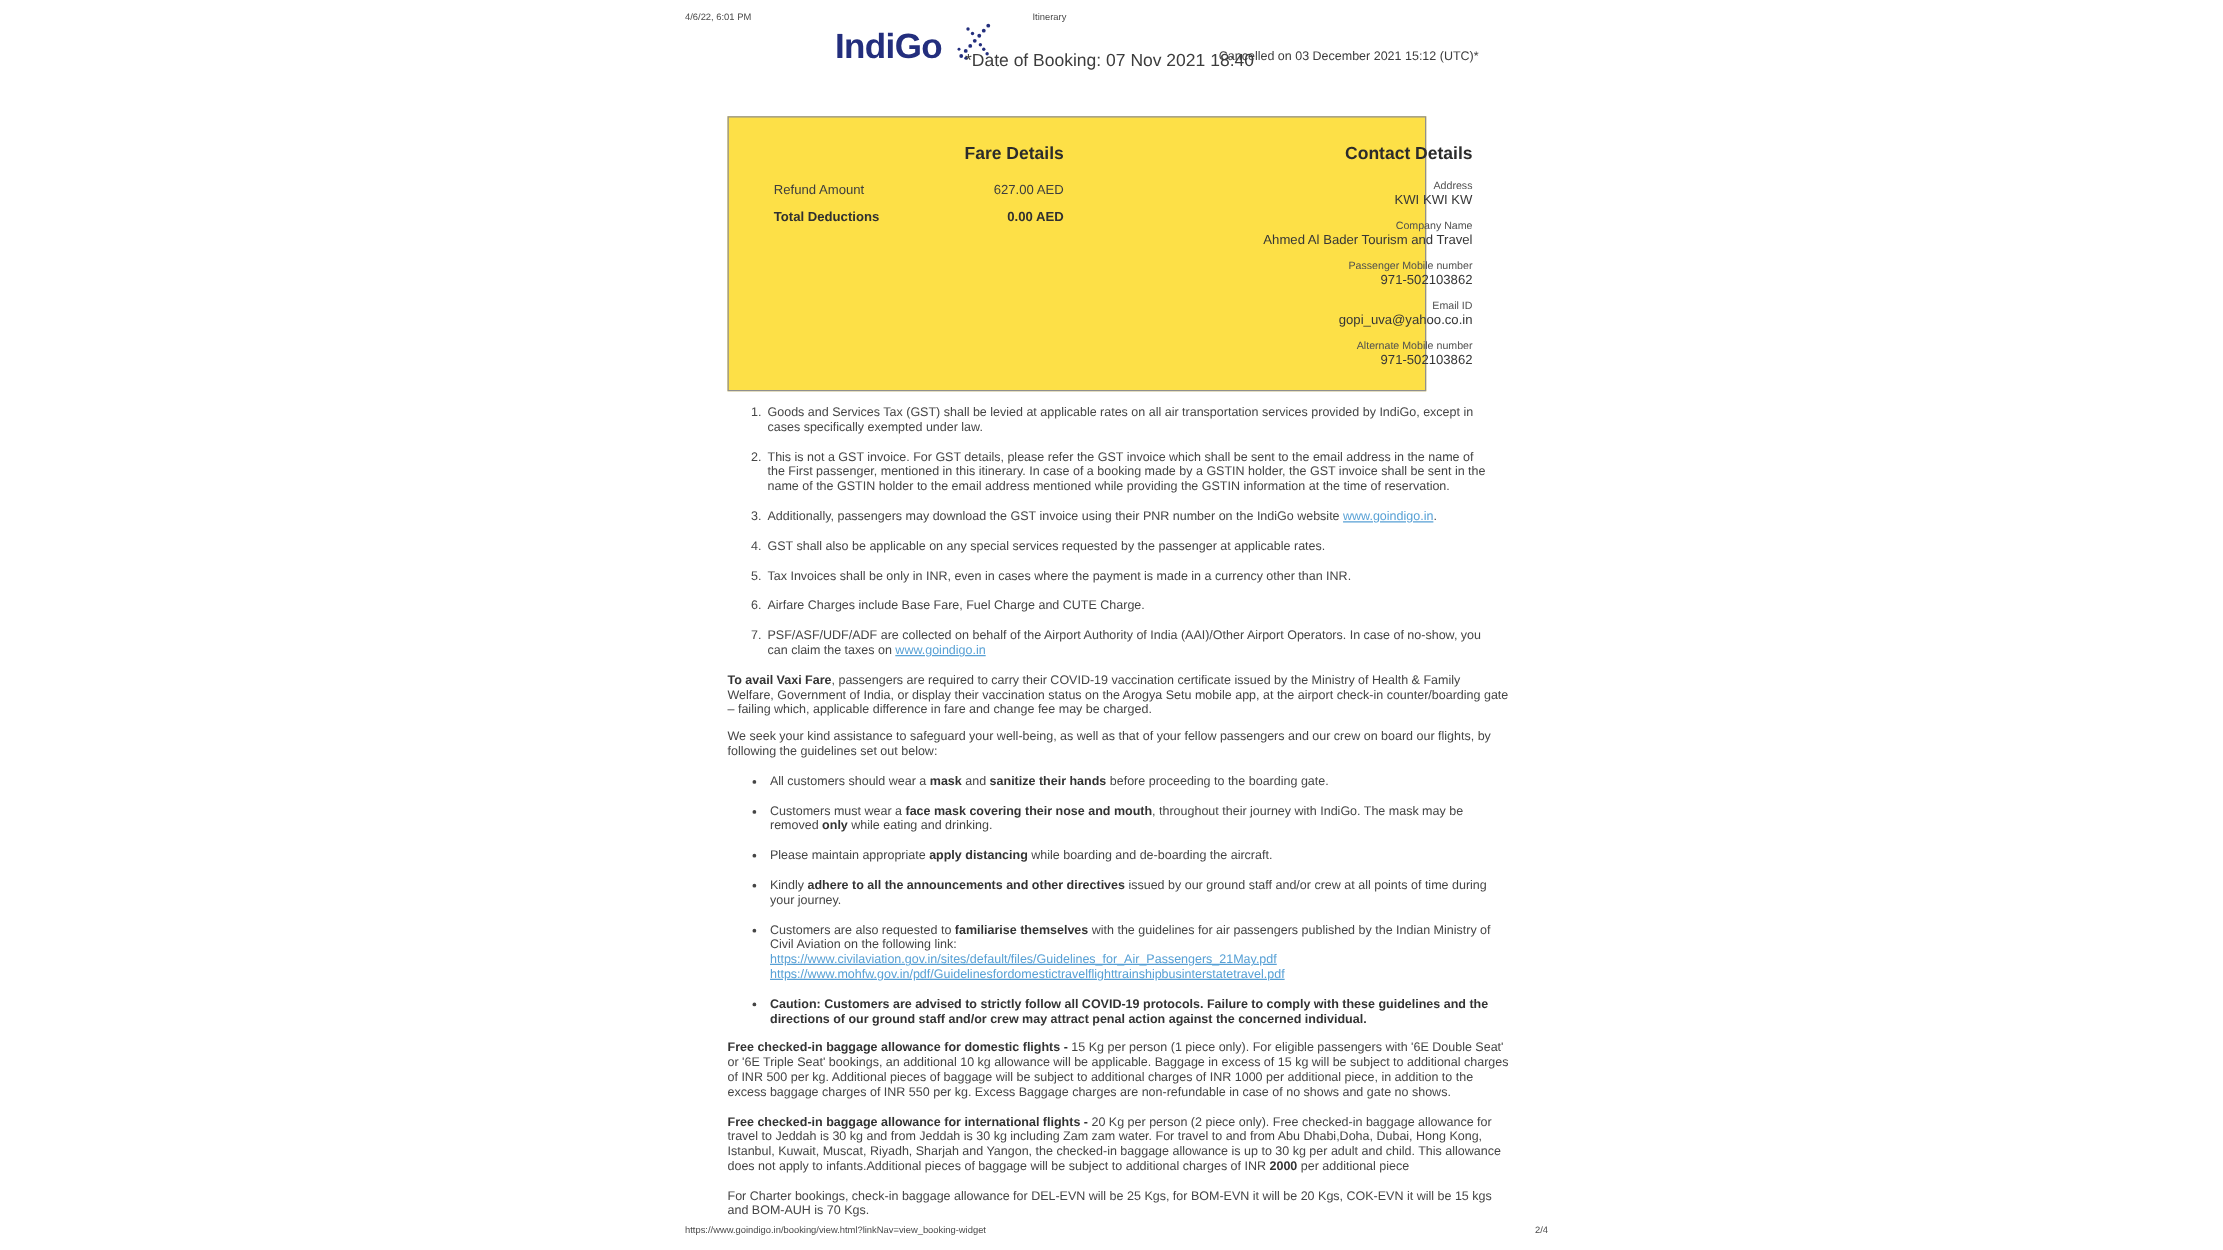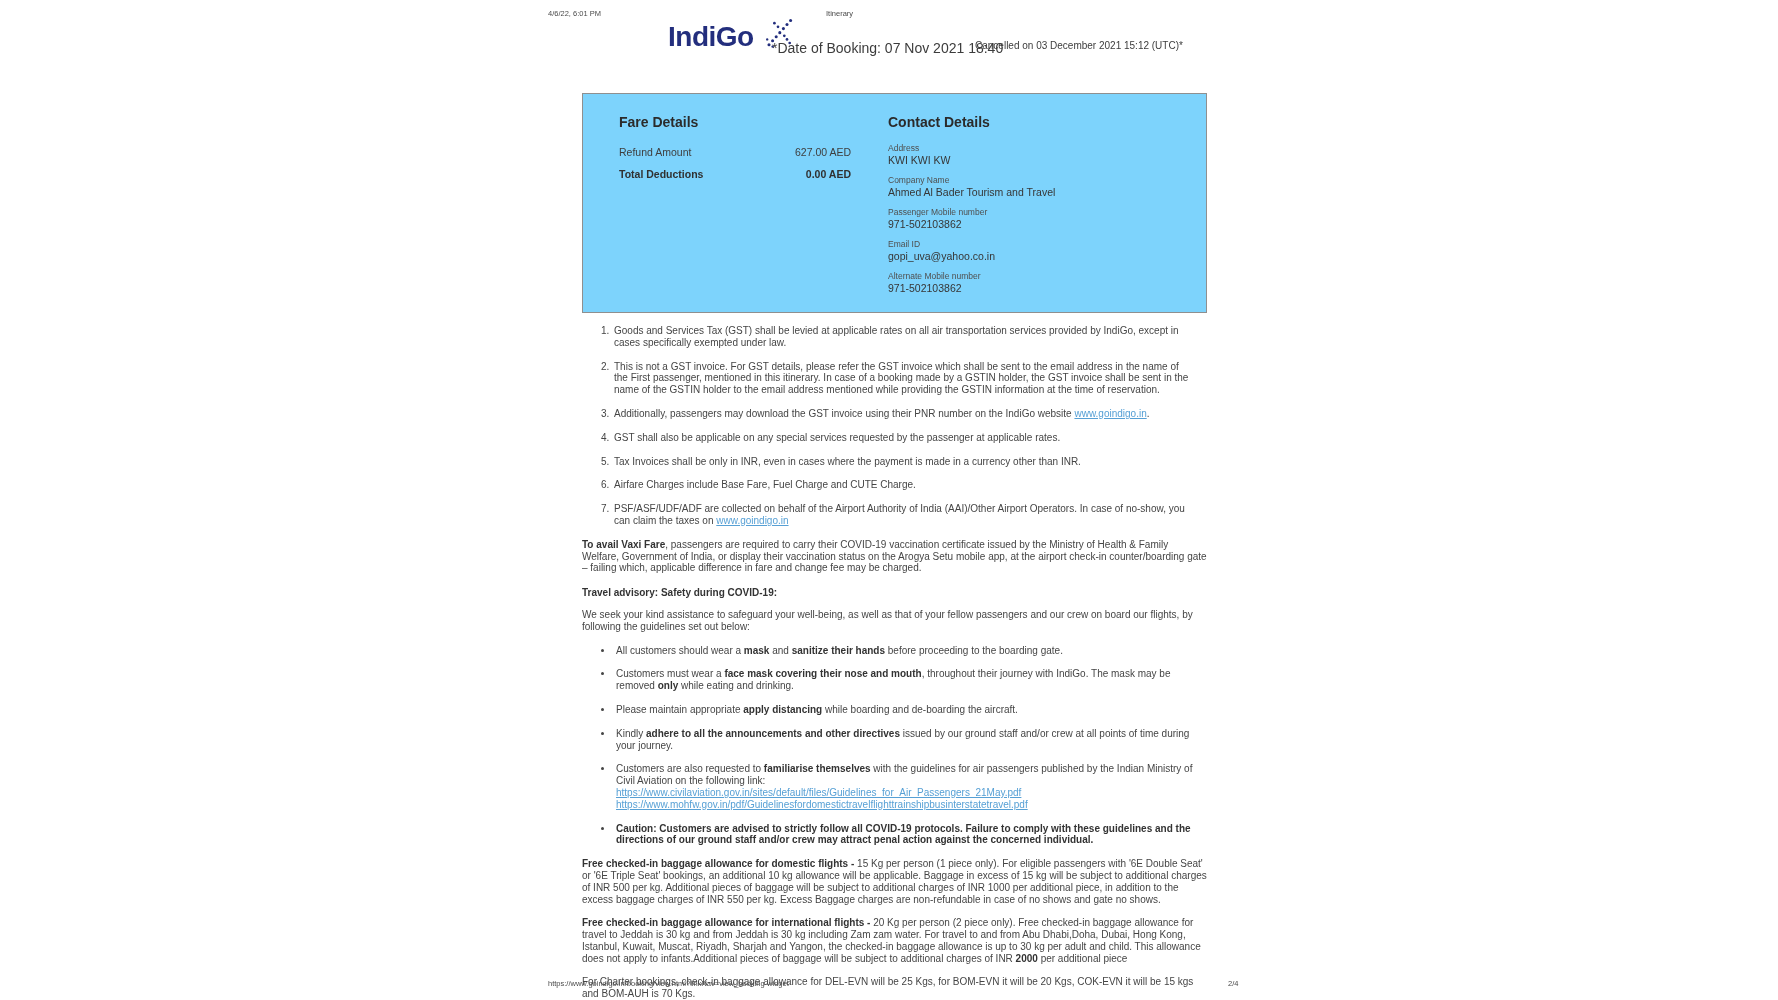--- a/index.html
+++ b/index.html
@@ -16,21 +16,21 @@
   #print-url{left:548px;top:979px;}
   #print-page{left:1228px;top:979px;}
   
   #logo{left:620px;top:16px;display:flex;align-items:center;margin-left:48px;}
   #logo .word{font-size:28px;font-weight:bold;color:#232e7d;letter-spacing:-0.5px;}
   #logo svg{margin-left:6px;margin-bottom:6px;}
   #booking-date{left:772px;top:40px;font-size:14px;color:#3c3c3c;white-space:nowrap;}
   #cancelled{left:975px;top:40px;font-size:10px;color:#3c3c3c;white-space:nowrap;}
   
   #doc{position:absolute;left:582px;top:93px;width:625px;}
-  .details-box{box-sizing:border-box;width:625px;height:220px;border:1px solid #8f8f8f;position:relative;background:#7dd3fc;}
+  .details-box{box-sizing:border-box;width:559px;height:220px;border:1px solid #8f8f8f;position:relative;background:#fde047;text-align:right;}
   .box-title{font-size:14px;font-weight:bold;color:#2b2b2b;margin:0;}
   .fare{position:absolute;left:36px;top:20px;width:232px;}
   .fare-row{display:flex;justify-content:space-between;font-size:10.5px;color:#3e3e3e;margin-top:16px;}
   .fare-row.second{margin-top:10px;}
   .fare-row.bold span{font-weight:bold;color:#303030;}
   .contact{position:absolute;left:305px;top:20px;width:290px;}
   .cfield{margin-top:8px;}
   .cfield:first-of-type{margin-top:13px;}
   .clabel{font-size:8.5px;color:#4f4f4f;line-height:11px;}
   .cvalue{font-size:10.5px;color:#363636;line-height:13px;}
@@ -124,21 +124,20 @@
     <li><span>Goods and Services Tax (GST) shall be levied at applicable rates on all air transportation services provided by IndiGo, except in cases specifically exempted under law.</span></li>
     <li><span>This is not a GST invoice. For GST details, please refer the GST invoice which shall be sent to the email address in the name of the First passenger, mentioned in this itinerary. In case of a booking made by a GSTIN holder, the GST invoice shall be sent in the name of the GSTIN holder to the email address mentioned while providing the GSTIN information at the time of reservation.</span></li>
     <li><span>Additionally, passengers may download the GST invoice using their PNR number on the IndiGo website </span><a class="link">www.goindigo.in</a><span>.</span></li>
     <li><span>GST shall also be applicable on any special services requested by the passenger at applicable rates.</span></li>
     <li><span>Tax Invoices shall be only in INR, even in cases where the payment is made in a currency other than INR.</span></li>
     <li><span>Airfare Charges include Base Fare, Fuel Charge and CUTE Charge.</span></li>
     <li><span>PSF/ASF/UDF/ADF are collected on behalf of the Airport Authority of India (AAI)/Other Airport Operators. In case of no-show, you can claim the taxes on </span><a class="link">www.goindigo.in</a></li>
   </ol>
 
   <p><span class="b">To avail Vaxi Fare</span><span>, passengers are required to carry their COVID-19 vaccination certificate issued by the Ministry of Health &amp; Family Welfare, Government of India, or display their vaccination status on the Arogya Setu mobile app, at the airport check-in counter/boarding gate – failing which, applicable difference in fare and change fee may be charged.</span></p>
-  <p class="bold-line advisory">Travel advisory: Safety during COVID-19:</p>
   <p class="adv-intro">We seek your kind assistance to safeguard your well-being, as well as that of your fellow passengers and our crew on board our flights, by following the guidelines set out below:</p>
   <ul>
     <li><span>All customers should wear a </span><span class="b">mask</span><span> and </span><span class="b">sanitize their hands</span><span> before proceeding to the boarding gate.</span></li>
     <li><span>Customers must wear a </span><span class="b">face mask covering their nose and mouth</span><span>, throughout their journey with IndiGo. The mask may be removed </span><span class="b">only</span><span> while eating and drinking.</span></li>
     <li><span>Please maintain appropriate </span><span class="b">apply distancing</span><span> while boarding and de-boarding the aircraft.</span></li>
     <li><span>Kindly </span><span class="b">adhere to all the announcements and other directives</span><span> issued by our ground staff and/or crew at all points of time during your journey.</span></li>
     <li><span>Customers are also requested to </span><span class="b">familiarise themselves</span><span> with the guidelines for air passengers published by the Indian Ministry of Civil Aviation on the following link:</span><br><a class="link">https://www.civilaviation.gov.in/sites/default/files/Guidelines_for_Air_Passengers_21May.pdf</a><br><a class="link">https://www.mohfw.gov.in/pdf/Guidelinesfordomestictravelflighttrainshipbusinterstatetravel.pdf</a></li>
     <li><span class="b">Caution: Customers are advised to strictly follow all COVID-19 protocols. Failure to comply with these guidelines and the directions of our ground staff and/or crew may attract penal action against the concerned individual.</span></li>
   </ul>
 

